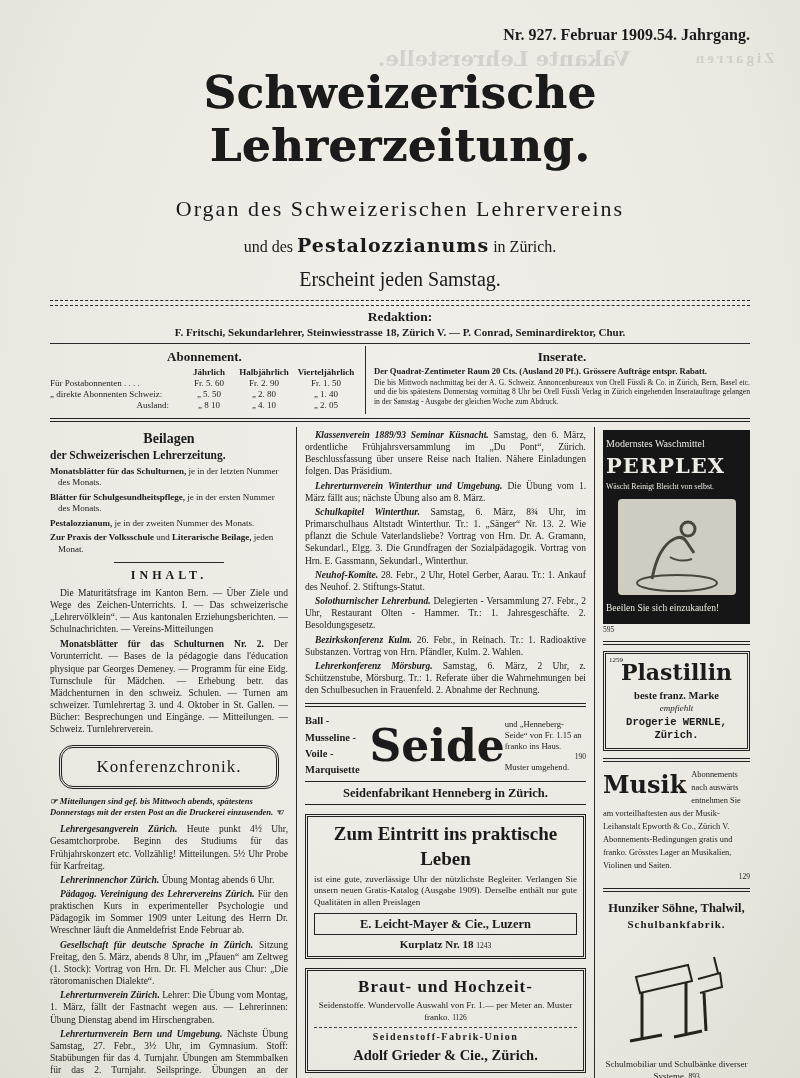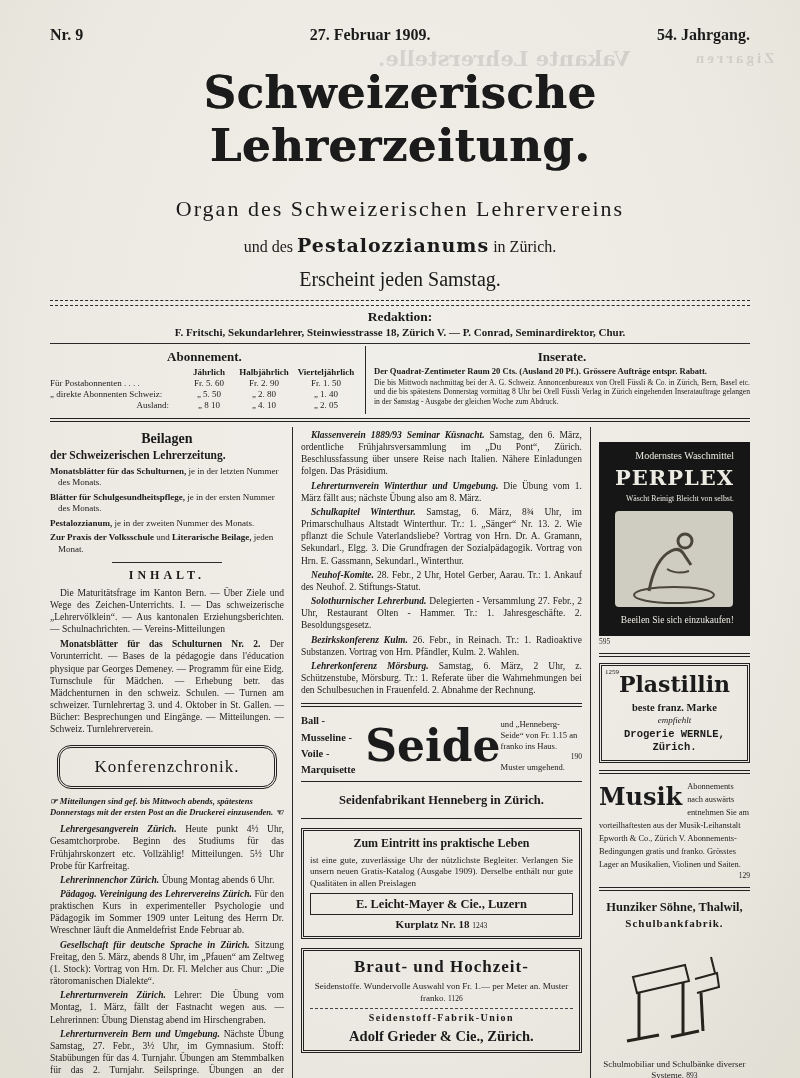--- a/index.html
+++ b/index.html
@@ -6,21 +6,21 @@
   html,body { background:#8a8a8a; }
   body { font-family:"Liberation Serif", serif; }
   .sheet { position:relative; width:800px; height:1078px; margin:0 auto; color:#1b1b1b; overflow:hidden;
            background:radial-gradient(ellipse at 50% 38%, #f1efe9 0%, #ebe9e1 65%, #e1dfd4 100%); }
   .content { position:absolute; left:50px; right:50px; top:26px; }
 
   .bleed { position:absolute; transform:scaleX(-1); opacity:0.13; font-weight:bold; color:#2a2a2a; }
   .bleed1 { top:46px; right:170px; font-size:21px; font-family:"DejaVu Serif", serif; }
   .bleed2 { top:50px; right:26px; font-size:15px; letter-spacing:3px; }
 
-  .top-row { display:flex; justify-content:space-between; font-weight:bold; font-size:16px; }
+  .top-row { display:flex; justify-content:flex-end; font-weight:bold; font-size:16px; }
   .title { text-align:center; font-family:"DejaVu Serif", serif; font-weight:bold; font-size:45px;
            margin-top:22px; letter-spacing:0.5px; text-shadow:0.6px 0 0 currentColor; }
   .sub1 { text-align:center; font-size:22px; letter-spacing:2px; margin-top:24px; }
   .sub2 { text-align:center; font-size:16px; margin-top:12px; }
   .sub2 .brand { font-weight:bold; font-size:19px; letter-spacing:1px; font-family:"DejaVu Serif", serif; }
   .freq { text-align:center; font-weight:normal; font-size:20px; margin-top:12px; }
 
   .rule-wavy { height:6px; border-top:1.5px dashed #2a2a2a; border-bottom:1.5px dashed #2a2a2a; margin-top:9px; }
   .redaktion { text-align:center; margin-top:3px; }
   .red-label { font-weight:bold; font-size:13.5px; }
@@ -65,36 +65,36 @@
 
   .hr-double { height:4px; border-top:1px solid #222; border-bottom:1px solid #222; margin:7px 0 0; }
 
   .ad-seide { margin-top:6px; }
   .seide-top { display:flex; align-items:center; }
   .seide-left { width:76px; font-weight:bold; font-size:10.5px; line-height:1.55; }
   .seide-big  { flex:1; text-align:center; font-size:44px; font-weight:bold; font-family:"DejaVu Serif", serif; }
   .seide-right { width:96px; font-size:8.6px; }
   .seide-num { text-align:right; font-size:7.5px; }
   .seide-footer { margin-top:3px; border-top:1px solid #222; border-bottom:1px solid #222;
-                  padding:10px 2px; text-align:center; font-weight:bold; font-size:12.5px; }
+                  padding:3px 2px; text-align:center; font-weight:bold; font-size:12.5px; }
 
   .box-ad { border:3px double #222; padding:5px 6px; margin-top:9px; }
-  .uhr-title { text-align:center; font-weight:bold; font-size:12px; }
+  .uhr-title { text-align:center; font-weight:bold; font-size:19px; }
   .uhr-body { font-size:9px; text-align:justify; margin-top:3px; }
   .uhr-firm { text-align:center; font-weight:bold; font-size:12.5px; margin-top:4px; border:1px solid #222; padding:2px 0; }
   .uhr-addr { text-align:center; font-weight:bold; font-size:11px; margin-top:2px; }
   .small-num { font-size:7.5px; font-weight:normal; }
 
   .braut-title { text-align:center; font-weight:bold; font-size:17px; letter-spacing:1px; }
   .braut-body { font-size:9px; text-align:center; margin-top:3px; }
   .braut-union { text-align:center; font-weight:bold; font-size:10px; letter-spacing:1.5px; margin-top:4px;
                  border-top:1px dashed #444; padding-top:3px; }
   .braut-firm { text-align:center; font-weight:bold; font-size:14.5px; margin-top:2px; }
 
-  .perplex { background:#161616; color:#eceae2; text-align:right; padding:8px 16px 10px; margin-top:15px; }
+  .perplex { background:#161616; color:#eceae2; text-align:left; padding:8px 3px 10px; margin-top:3px; }
   .pp-l1 { font-size:10px; }
   .pp-brand { font-size:21px; font-weight:bold; letter-spacing:1px; margin-top:2px; font-family:"DejaVu Serif", serif; }
   .pp-l2 { font-size:7.8px; margin-top:2px; }
   .pp-ill { margin:7px auto 7px; width:118px; height:96px; background:#cfccc2; border-radius:4px;
             display:flex; align-items:flex-end; justify-content:center; overflow:hidden; }
   .pp-cta { font-size:9.5px; }
   .ad-num-left { font-size:7.5px; margin-top:1px; }
 
   .plast { border:3px double #222; padding:4px 5px 6px; margin-top:6px; position:relative; }
   .plast-num { position:absolute; left:3px; top:2px; font-size:7px; }

